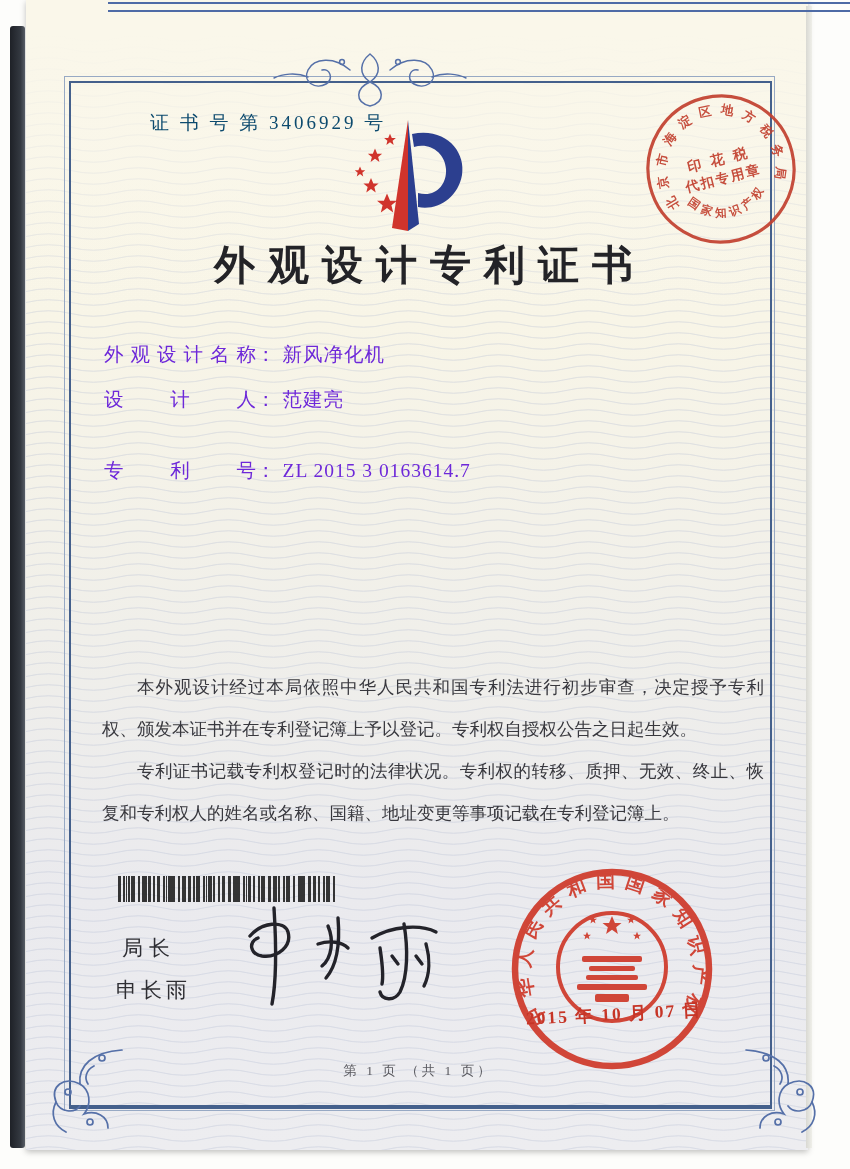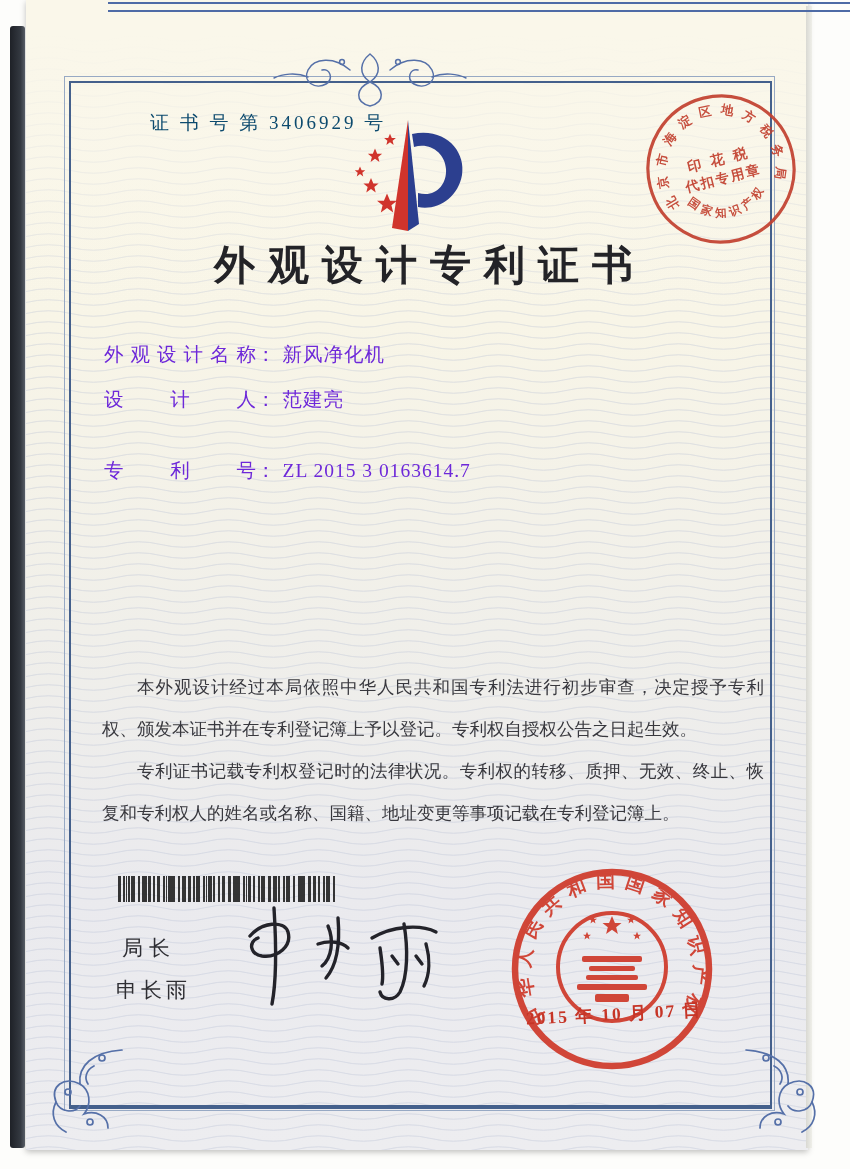--- a/index.html
+++ b/index.html
@@ -218,14 +218,15 @@
 
       <rect x="79" y="96" width="60" height="6" rx="2" stroke="none"></rect>
       <rect x="86" y="106" width="46" height="5" rx="2" stroke="none"></rect>
       <rect x="83" y="115" width="52" height="5" rx="2" stroke="none"></rect>
       <rect x="74" y="124" width="70" height="6" rx="2" stroke="none"></rect>
       <rect x="92" y="134" width="34" height="8" rx="2" stroke="none"></rect>
     </g>
   </svg>
   <div class="seal-date">2015 年 10 月 07 日</div>
 
+  <div class="footer">第 1 页 （共 1 页）</div>
 
 </div>
 
 </body></html>

